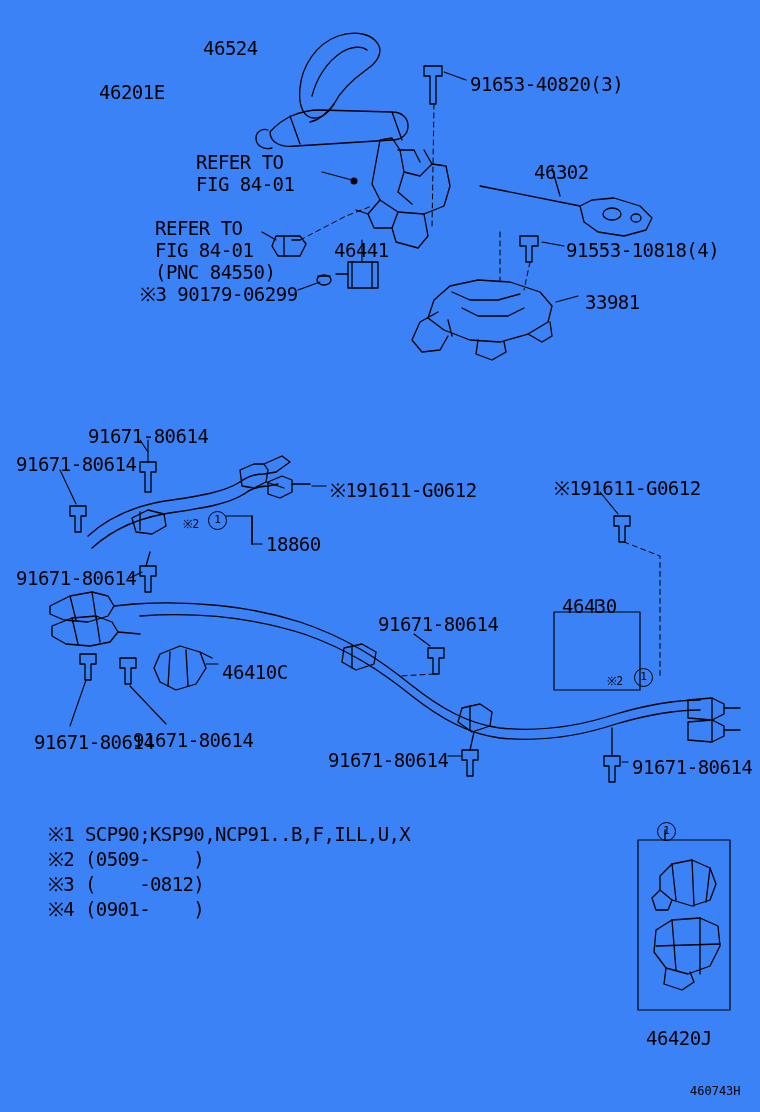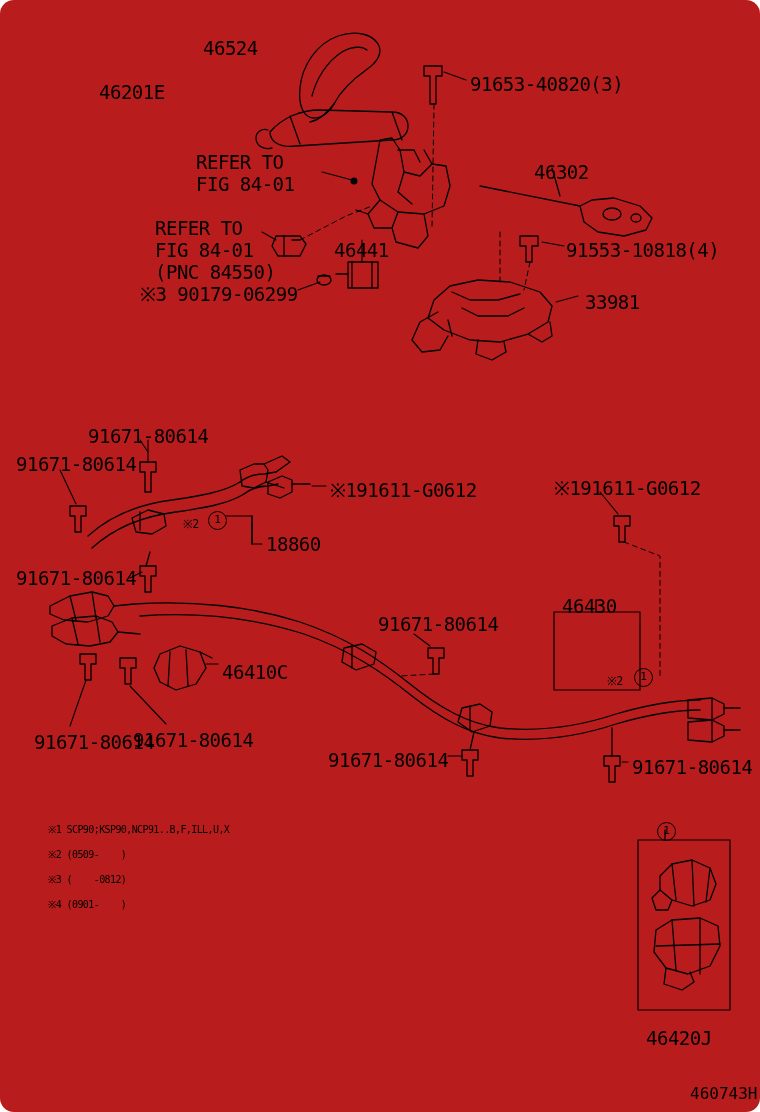--- a/index.html
+++ b/index.html
@@ -4,49 +4,48 @@
 <style>
   html, body {
     margin: 0;
     padding: 0;
     background: #ffffff;
   }
   #page {
     position: relative;
     width: 760px;
     height: 1112px;
-    background: #b91c1c;
+    background: #3b82f6;
     font-family: "DejaVu Sans Mono", monospace;
     color: #000000;
     overflow: hidden;
-    border-radius: 14px;
   }
   .lbl {
     position: absolute;
     font-family: "DejaVu Sans Mono", monospace;
     font-size: 17px;
     letter-spacing: -0.5px;
     white-space: pre;
     color: #000;
     line-height: 1.15;
   }
   .lbl.big {
     font-size: 19px;
     letter-spacing: -0.5px;
   }
   .lbl.small {
-    font-size: 10px;
+    font-size: 19px;
     letter-spacing: -0.6px;
   }
   .lbl.tiny {
     font-size: 11.5px;
     letter-spacing: -0.5px;
   }
   .lbl.code {
-    font-size: 16px;
+    font-size: 12px;
     letter-spacing: 0px;
   }
   svg.layer {
     position: absolute;
     left: 0;
     top: 0;
     width: 760px;
     height: 1112px;
     pointer-events: none;
   }

